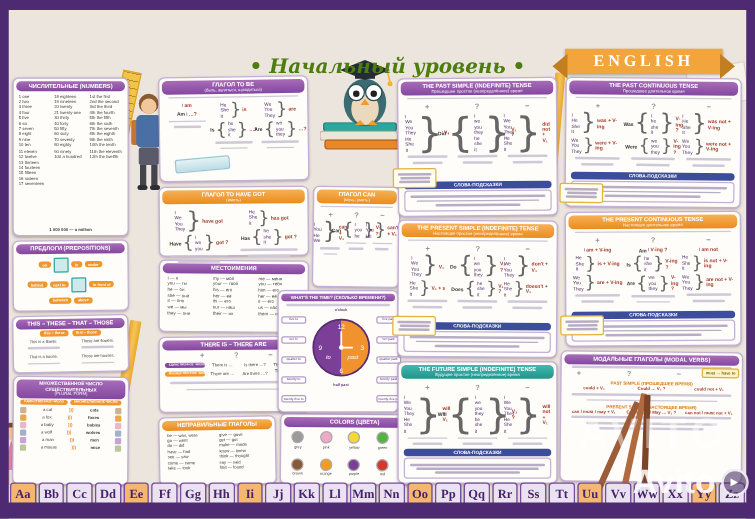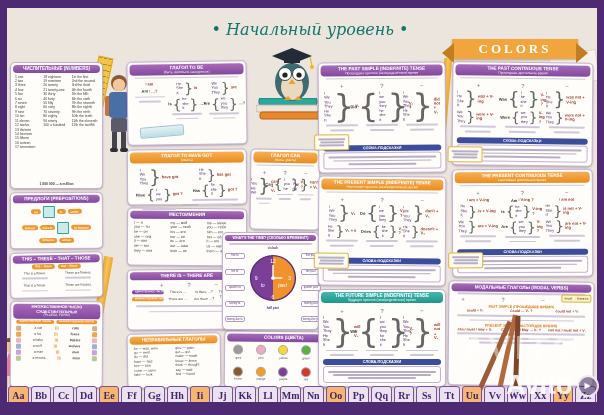--- a/index.html
+++ b/index.html
@@ -7,22 +7,22 @@
           font-family:"Liberation Sans",sans-serif;}
   
   .frame{position:absolute;background:#4e2a72;z-index:6;}
   #frame-top{left:0;top:0;width:604px;height:8px;}
   #frame-bottom{left:0;top:402px;width:604px;height:13px;}
   #frame-left{left:0;top:0;width:7px;height:415px;}
   #frame-right{left:597px;top:0;width:7px;height:415px;}
   
   #title{position:absolute;left:110px;top:9px;width:400px;text-align:center;z-index:3;
          font-size:24px;font-weight:bold;letter-spacing:2px;color:#55297d;}
-  #subtitle{position:absolute;left:150px;top:20px;width:320px;text-align:center;z-index:3;
-         font-family:"DejaVu Serif",serif;font-style:italic;font-weight:normal;font-size:16px;color:#0f766e;}
+  #subtitle{position:absolute;left:150px;top:43px;width:320px;text-align:center;z-index:3;
+         font-family:"DejaVu Serif",serif;font-style:italic;font-weight:bold;font-size:16px;color:#4d7c0f;}
   
   .ribbon{position:absolute;z-index:3;height:20px;display:flex;align-items:center;justify-content:center;
           color:#fff;font-family:"Liberation Serif",serif;font-weight:bold;box-shadow:0 1px 2px rgba(0,0,0,.3);}
   #ribbon-left{left:16px;top:39px;width:166px;background:#96307c;font-size:13px;letter-spacing:1px;}
   #ribbon-right{left:452px;top:39px;width:126px;background:#f2a53c;font-size:13px;letter-spacing:3px;}
   .ribbon:before,.ribbon:after{content:'';position:absolute;top:4px;border-top:10px solid transparent;border-bottom:10px solid transparent;z-index:-1;}
   #ribbon-left:before{left:-10px;border-right:12px solid #6f205c;}
   #ribbon-left:after{right:-10px;border-left:12px solid #6f205c;}
   #ribbon-right:before{left:-10px;border-right:12px solid #c27e20;}
   #ribbon-right:after{right:-10px;border-left:12px solid #c27e20;}
@@ -120,21 +120,21 @@
 <body>
 
 <div id="poster">
 
   <div class="frame" id="frame-top"></div>
   <div class="frame" id="frame-bottom"></div>
   <div class="frame" id="frame-left"></div>
   <div class="frame" id="frame-right"></div>
 
   <div id="subtitle">• Начальный уровень •</div>
-  <div class="ribbon" id="ribbon-right">COLORS</div>
+  <div class="ribbon" id="ribbon-right">ENGLISH</div>
 
   <div class="decor" id="ruler"></div>
   <div class="decor" id="pencil-left">
       <div class="tip"></div>
     </div>
   <div class="decor" id="pencil-mid">
       <div class="tip"></div>
     </div>
   <div class="decor" id="paper-tr"></div>
   <div class="decor" style="left:103px;top:74px;">

